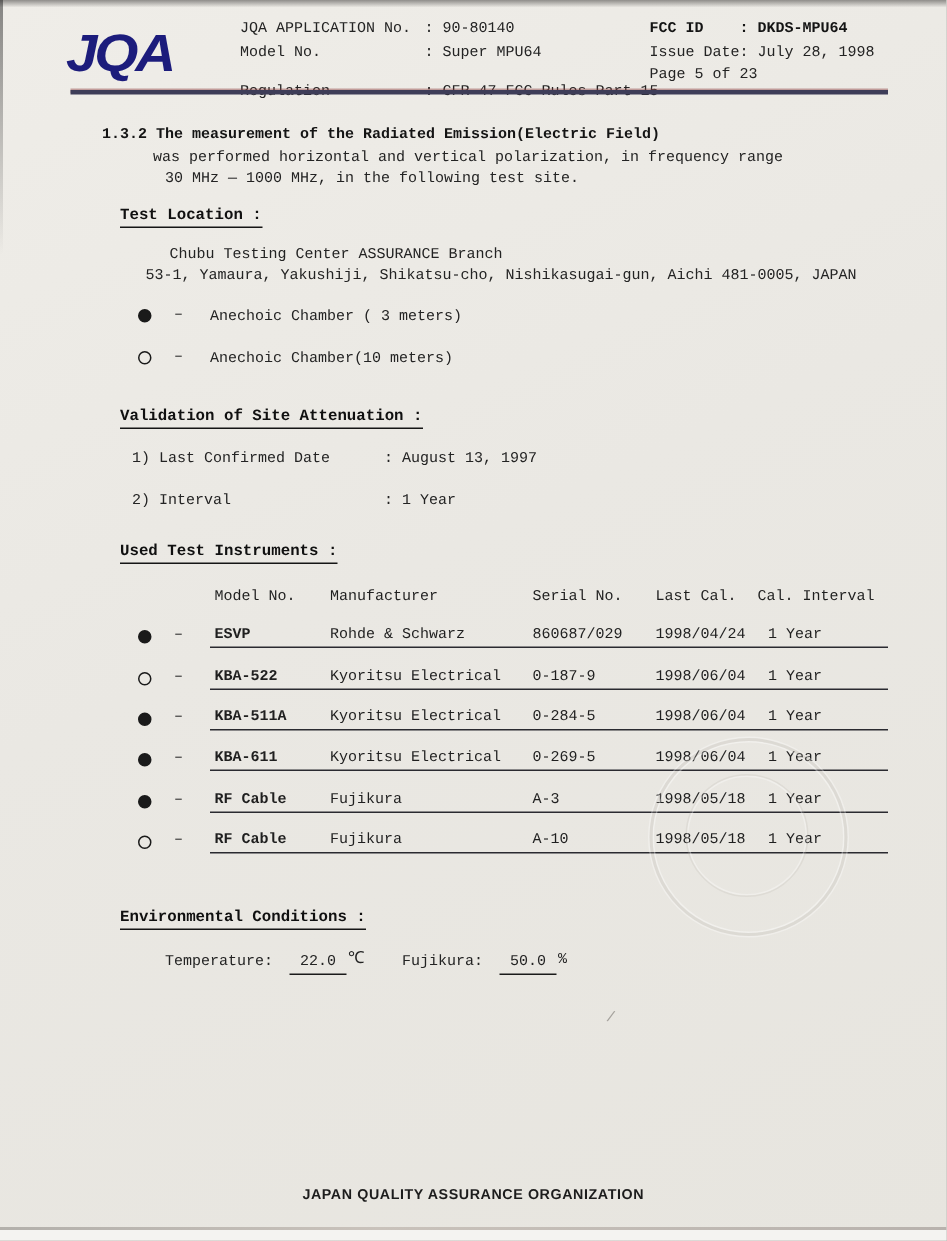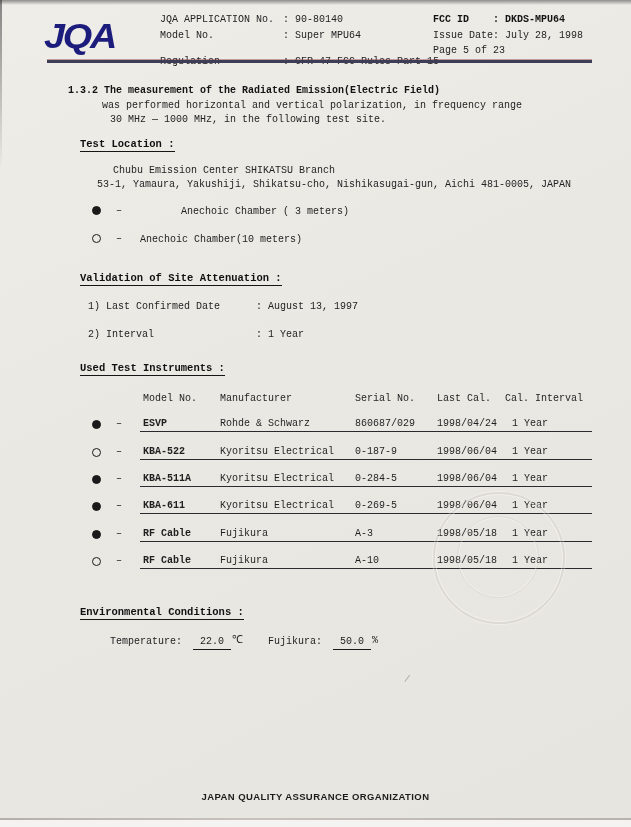--- a/index.html
+++ b/index.html
@@ -55,26 +55,26 @@
   <div class="abs mono" style="left:433px;top:29px;"><span class="hrow-label-r">Issue Date</span><span>: July 28, 1998</span></div>
   <div class="abs mono" style="left:433px;top:44px;width:160px;">Page 5 of 23</div>
 
   <div class="abs" id="rule"></div>
 
   <div class="abs mono b" style="left:68px;top:84px;">1.3.2 The measurement of the Radiated Emission(Electric Field)</div>
   <div class="abs mono" style="left:102px;top:99px;">was performed horizontal and vertical polarization, in frequency range</div>
   <div class="abs mono" style="left:110px;top:113px;">30 MHz — 1000 MHz, in the following test site.</div>
 
   <div class="abs heading" style="left:80px;top:138px;text-align:right;">Test Location :</div>
-  <div class="abs mono" style="left:113px;top:164px;">Chubu Emission Center SHIKATSU Branch</div>
+  <div class="abs mono" style="left:113px;top:164px;">Chubu Testing Center ASSURANCE Branch</div>
   <div class="abs mono" style="left:97px;top:178px;">53-1, Yamaura, Yakushiji, Shikatsu-cho, Nishikasugai-gun, Aichi 481-0005, JAPAN</div>
 
   <div class="radio filled" style="left:92px;top:206px;"></div>
   <span class="dash" style="left:116px;top:205px;">–</span>
-  <div class="abs mono" style="left:140px;top:205px;margin-left:41px;">Anechoic Chamber ( 3 meters)</div>
+  <div class="abs mono" style="left:140px;top:205px;">Anechoic Chamber ( 3 meters)</div>
 
   <div class="radio" style="left:92px;top:234px;"></div>
   <span class="dash" style="left:116px;top:233px;">–</span>
   <div class="abs mono" style="left:140px;top:233px;">Anechoic Chamber(10 meters)</div>
 
   <div class="abs heading" style="left:80px;top:272px;">Validation of Site Attenuation :</div>
   <div class="abs mono" style="left:88px;top:300px;"><span style="display:inline-block;width:168px;">1) Last Confirmed Date</span><span>: August 13, 1997</span></div>
   <div class="abs mono" style="left:88px;top:328px;"><span style="display:inline-block;width:168px;">2) Interval</span><span>: 1 Year</span></div>
 
   <div class="abs heading" style="left:80px;top:362px;">Used Test Instruments :</div>

